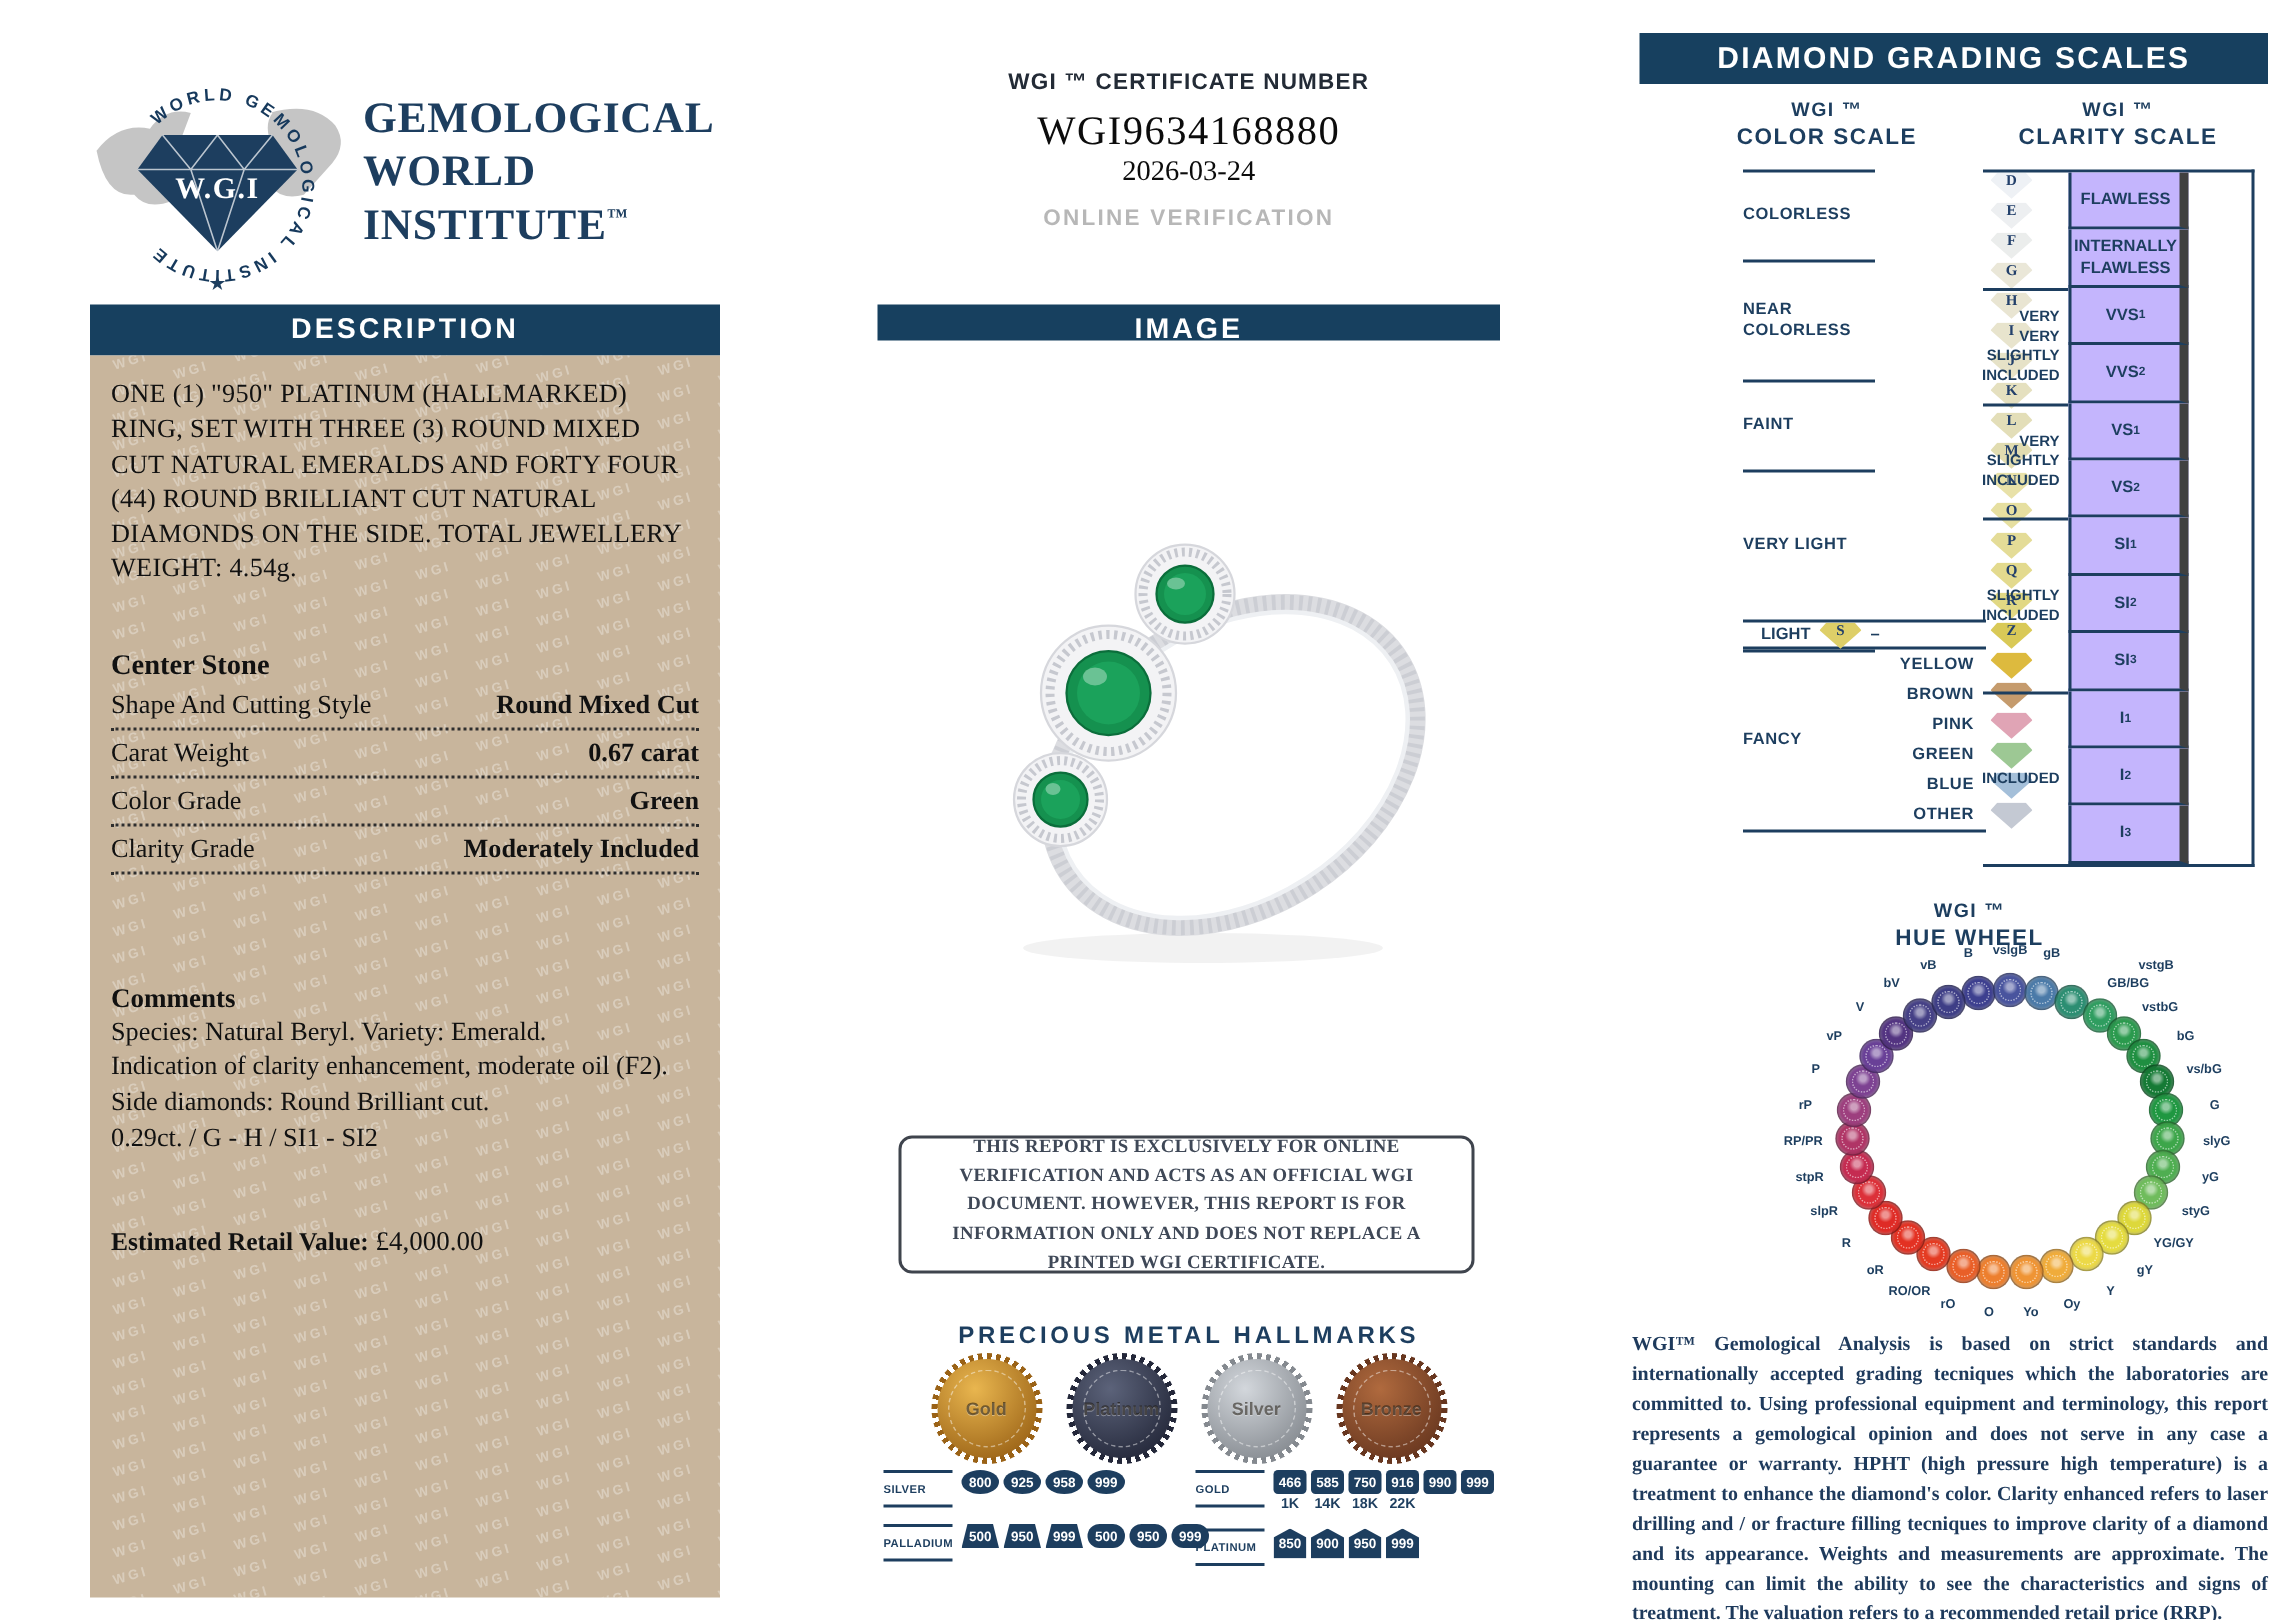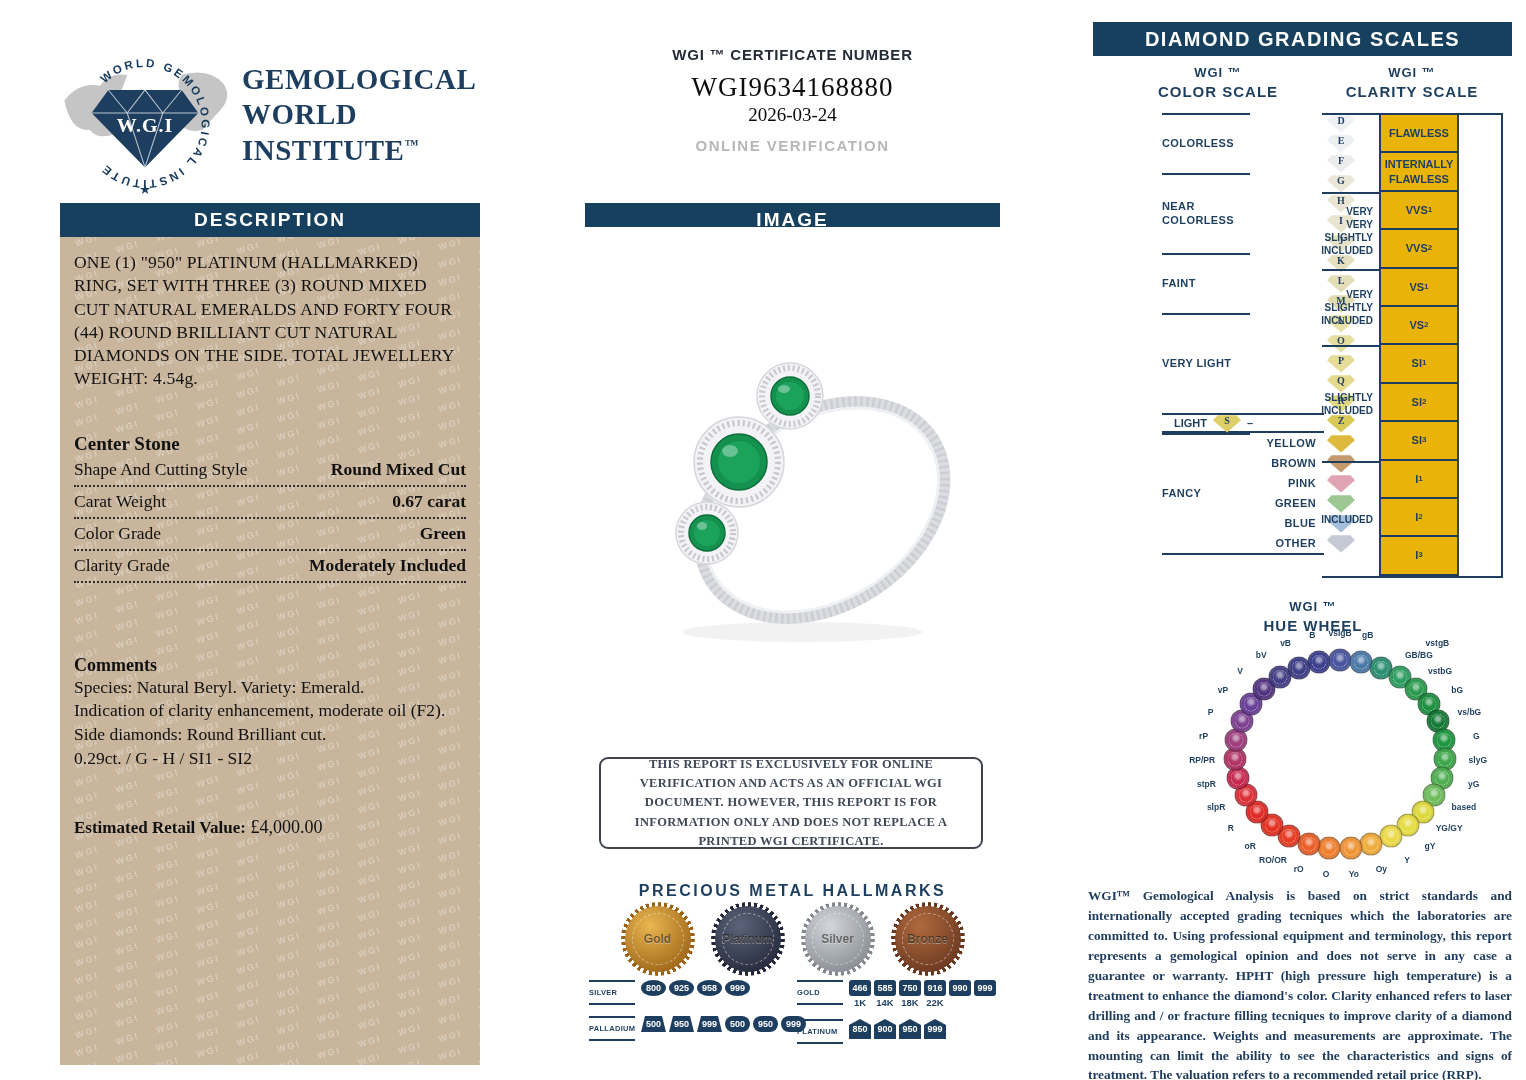--- a/index.html
+++ b/index.html
@@ -90,21 +90,21 @@
               padding-left:12px;box-sizing:border-box;}
   .fancy-name{grid-column:2;text-align:right;padding-right:8px;font:bold 11px/20px "Liberation Sans",sans-serif;
               color:#1d3e5f;letter-spacing:.4px;}
   .hbar{grid-column:1 / 3;border-top:2px solid #1d3e5f;height:0;align-self:start;}
   #clarity{position:absolute;left:234px;top:113px;width:181px;display:grid;grid-template-columns:57px 80px;
            grid-auto-rows:38.4px;border-top:2px solid #1d3e5f;border-bottom:2px solid #1d3e5f;
            border-right:2px solid #1d3e5f;box-sizing:border-box;}
   .cl-label{grid-column:1;display:flex;align-items:center;justify-content:flex-end;text-align:right;
             padding-right:6px;font:bold 10px/1.3 "Liberation Sans",sans-serif;color:#1d3e5f;}
   .cl-label.line{border-top:2px solid #1d3e5f;}
-  .cl-cell{grid-column:2;background:#eab308;border-left:2px solid #1d3e5f;border-right:2px solid #404040;
+  .cl-cell{grid-column:2;background:#c4b5fd;border-left:2px solid #1d3e5f;border-right:6px solid #404040;
            border-bottom:2px solid #1d3e5f;display:flex;align-items:center;justify-content:center;
            text-align:center;font:bold 11px/1.3 "Liberation Sans",sans-serif;color:#1d3e5f;box-sizing:border-box;}
   .cl-cell sub{font-size:8px;}
   #wheel-title{position:absolute;left:25px;top:598px;width:400px;text-align:center;
                font:bold 13px/1.35 "Liberation Sans",sans-serif;color:#1d3e5f;letter-spacing:1px;}
   #wheel-title .l2{font-size:15px;}
   #wheel{position:absolute;left:0;top:648px;width:424px;height:232px;}
   .hw-stone{position:absolute;width:23px;height:23px;border-radius:50%;transform:translate(-50%,-50%);
             outline:1px dotted rgba(255,255,255,.55);outline-offset:-5px;border:1px solid rgba(0,0,0,.22);
             box-sizing:border-box;}
@@ -572,21 +572,21 @@
         <div class="hw-label" style="left: 369.113px; top: 41.9954px;">bG</div>
         <div class="hw-stone" style="left: 350.464px; top: 73.3533px; background: radial-gradient(circle at 50% 40%, rgba(255, 255, 255, 0.5) 0px, rgba(255, 255, 255, 0.5) 2px, rgba(255, 255, 255, 0) 5px), radial-gradient(circle, rgb(21, 122, 53) 58%, rgba(0, 0, 0, 0.38) 100%);"></div>
         <div class="hw-label" style="left: 381.41px; top: 63.9761px;">vs/bG</div>
         <div class="hw-stone" style="left: 355.789px; top: 91.7658px; background: radial-gradient(circle at 50% 40%, rgba(255, 255, 255, 0.5) 0px, rgba(255, 255, 255, 0.5) 2px, rgba(255, 255, 255, 0) 5px), radial-gradient(circle, rgb(31, 151, 65) 58%, rgba(0, 0, 0, 0.38) 100%);"></div>
         <div class="hw-label" style="left: 388.409px; top: 87.6772px;">G</div>
         <div class="hw-stone" style="left: 356.865px; top: 110.761px; background: radial-gradient(circle at 50% 40%, rgba(255, 255, 255, 0.5) 0px, rgba(255, 255, 255, 0.5) 2px, rgba(255, 255, 255, 0) 5px), radial-gradient(circle, rgb(61, 166, 74) 58%, rgba(0, 0, 0, 0.38) 100%);"></div>
         <div class="hw-label" style="left: 389.823px; top: 112.129px;">slyG</div>
         <div class="hw-stone" style="left: 353.648px; top: 129.561px; background: radial-gradient(circle at 50% 40%, rgba(255, 255, 255, 0.5) 0px, rgba(255, 255, 255, 0.5) 2px, rgba(255, 255, 255, 0) 5px), radial-gradient(circle, rgb(79, 174, 81) 58%, rgba(0, 0, 0, 0.38) 100%);"></div>
         <div class="hw-label" style="left: 385.595px; top: 136.329px;">yG</div>
         <div class="hw-stone" style="left: 346.269px; top: 147.397px; background: radial-gradient(circle at 50% 40%, rgba(255, 255, 255, 0.5) 0px, rgba(255, 255, 255, 0.5) 2px, rgba(255, 255, 255, 0) 5px), radial-gradient(circle, rgb(111, 188, 92) 58%, rgba(0, 0, 0, 0.38) 100%);"></div>
-        <div class="hw-label" style="left: 375.897px; top: 159.288px;">based</div>
+        <div class="hw-label" style="left: 375.897px; top: 159.288px;">styG</div>
         <div class="hw-stone" style="left: 335.031px; top: 163.538px; background: radial-gradient(circle at 50% 40%, rgba(255, 255, 255, 0.5) 0px, rgba(255, 255, 255, 0.5) 2px, rgba(255, 255, 255, 0) 5px), radial-gradient(circle, rgb(221, 216, 59) 58%, rgba(0, 0, 0, 0.38) 100%);"></div>
         <div class="hw-label" style="left: 361.127px; top: 180.065px;">YG/GY</div>
         <div class="hw-stone" style="left: 320.394px; top: 177.323px; background: radial-gradient(circle at 50% 40%, rgba(255, 255, 255, 0.5) 0px, rgba(255, 255, 255, 0.5) 2px, rgba(255, 255, 255, 0) 5px), radial-gradient(circle, rgb(229, 220, 65) 58%, rgba(0, 0, 0, 0.38) 100%);"></div>
         <div class="hw-label" style="left: 341.889px; top: 197.81px;">gY</div>
         <div class="hw-stone" style="left: 302.957px; top: 188.189px; background: radial-gradient(circle at 50% 40%, rgba(255, 255, 255, 0.5) 0px, rgba(255, 255, 255, 0.5) 2px, rgba(255, 255, 255, 0) 5px), radial-gradient(circle, rgb(236, 217, 71) 58%, rgba(0, 0, 0, 0.38) 100%);"></div>
         <div class="hw-label" style="left: 318.972px; top: 211.796px;">Y</div>
         <div class="hw-stone" style="left: 283.433px; top: 195.689px; background: radial-gradient(circle at 50% 40%, rgba(255, 255, 255, 0.5) 0px, rgba(255, 255, 255, 0.5) 2px, rgba(255, 255, 255, 0) 5px), radial-gradient(circle, rgb(240, 172, 59) 58%, rgba(0, 0, 0, 0.38) 100%);"></div>
         <div class="hw-label" style="left: 293.312px; top: 221.451px;">Oy</div>
         <div class="hw-stone" style="left: 262.623px; top: 199.518px; background: radial-gradient(circle at 50% 40%, rgba(255, 255, 255, 0.5) 0px, rgba(255, 255, 255, 0.5) 2px, rgba(255, 255, 255, 0) 5px), radial-gradient(circle, rgb(239, 148, 52) 58%, rgba(0, 0, 0, 0.38) 100%);"></div>
         <div class="hw-label" style="left: 265.961px; top: 226.379px;">Yo</div>

